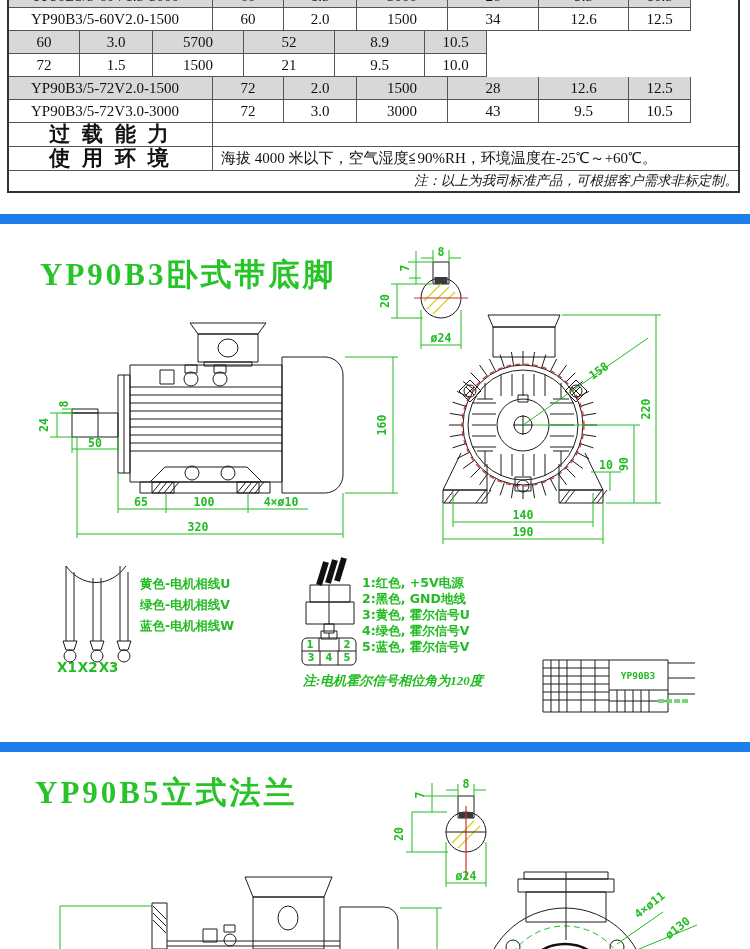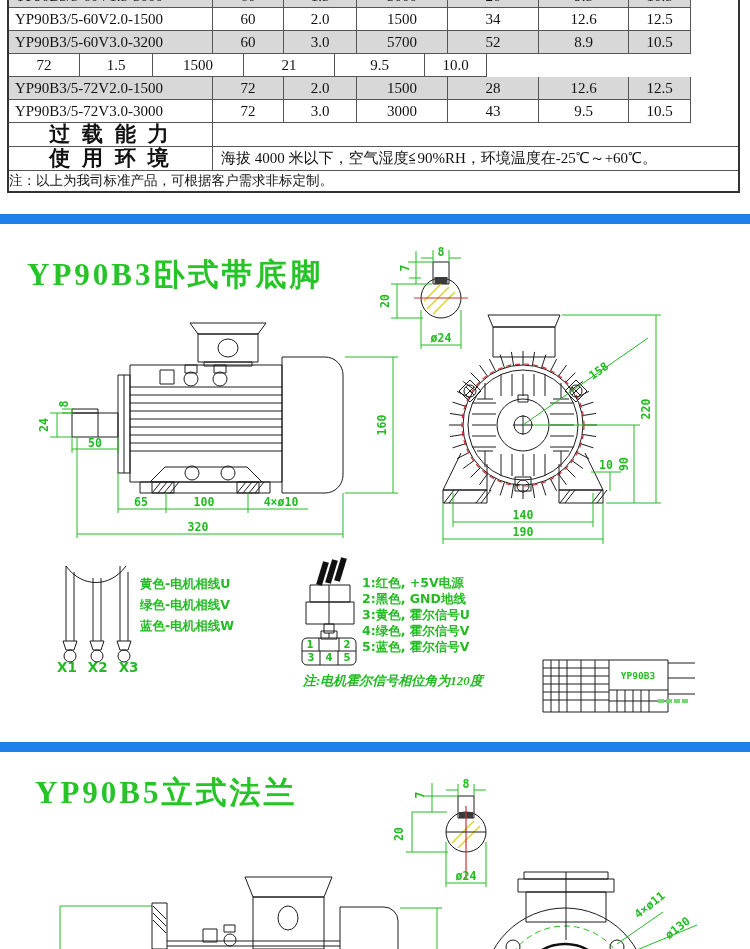--- a/index.html
+++ b/index.html
@@ -4,40 +4,40 @@
 <style>
   html,body{margin:0;padding:0;background:#fff;width:750px;height:949px;overflow:hidden;
     font-family:"Liberation Serif",serif;color:#111;position:relative}
   .abs{position:absolute}
   
   .spec-table{left:7px;top:0;width:733px;border:2px solid #333;border-top:none;box-sizing:border-box;background:#fff}
   .t-row{display:flex;height:23px}
   .t-row.sliver{height:8px}
   .t-c{box-sizing:border-box;border-right:1px solid #555;border-bottom:1px solid #555;
        text-align:center;font-size:15px;line-height:22px;overflow:hidden;white-space:nowrap}
-  .t-c.model{text-align:left;padding-left:6px}
+  .t-c.model{text-align:left;padding-left:22px}
   .w0{width:204px}.w1{width:71px}.w2{width:73px}.w3{width:91px}.w4{width:91px}.w5{width:90px}.w6{width:62px}
   .t-c.empty{flex:1;border-right:none;border-bottom:none;background:#fff}
   .gray .t-c{background:#d8d8d8}
   .gray .t-c.empty{background:#fff}
   .clip span{display:block;margin-top:-15px;line-height:22px;font-size:15px}
   .m-row{display:flex;height:23px;border-bottom:1px solid #555}
   .m-label{box-sizing:border-box;width:204px;border-right:1px solid #555;text-align:center;
            font-weight:bold;font-size:21px;letter-spacing:3px;line-height:22px;font-family:"Liberation Sans",sans-serif}
   .m-value{flex:1;padding-left:8px;font-size:15px;line-height:22px;white-space:nowrap;overflow:hidden}
-  .note-row{height:20px;text-align:left;font-size:13.5px;line-height:20px;}
+  .note-row{height:20px;text-align:right;font-size:13.5px;line-height:20px;font-style:italic}
   
   .bluebar{left:0;width:750px;height:10px;background:#1d80e8}
   
   .sec-title{color:#27c427;font-weight:bold;font-size:31px;letter-spacing:3px;white-space:nowrap;
              font-family:"Liberation Serif",serif}
   .gtxt{color:#22bb22;font-family:"DejaVu Sans",sans-serif;font-size:12.5px;font-weight:bold;white-space:nowrap;line-height:1}
   .gnote{color:#22bb22;font-size:13px;font-weight:bold;font-style:italic;white-space:nowrap;
          font-family:"Liberation Serif",serif}
-  .xlabels{display:flex;gap:11px;color:#22bb22;font-family:"DejaVu Sans",sans-serif;
+  .xlabels{display:flex;gap:1px;color:#22bb22;font-family:"DejaVu Sans",sans-serif;
            font-size:13.5px;font-weight:bold}
   svg{position:absolute;left:0}
   svg line,svg path,svg rect,svg circle,svg ellipse,svg polyline{vector-effect:non-scaling-stroke}
   .blk{stroke:#1c1c1c;stroke-width:1;fill:none}
   .grn{stroke:#22bb22;stroke-width:1;fill:none}
   .red{stroke:#d03030;stroke-width:1.2;fill:none}
   .yel{stroke:#ddd22a;stroke-width:1.5;fill:none}
   .dim{fill:#22bb22;font-family:"DejaVu Sans Mono",monospace;font-size:11.5px;font-weight:bold}
   .pin{fill:#22bb22;font-family:"DejaVu Sans",sans-serif;font-size:10px;font-weight:bold;text-anchor:middle}
   .smudge{fill:#74d874}
@@ -74,21 +74,20 @@
     <div class="t-c model w0">YP90B3/5-60V2.0-1500</div>
     <div class="t-c w1">60</div>
     <div class="t-c w2">2.0</div>
     <div class="t-c w3">1500</div>
     <div class="t-c w4">34</div>
     <div class="t-c w5">12.6</div>
     <div class="t-c w6">12.5</div>
     <div class="t-c empty"></div>
   </div>
   <div class="t-row gray">
-    <div class="t-c model w0">YP90B3/5-60V3.0-3200</div>
     <div class="t-c w1">60</div>
     <div class="t-c w2">3.0</div>
     <div class="t-c w3">5700</div>
     <div class="t-c w4">52</div>
     <div class="t-c w5">8.9</div>
     <div class="t-c w6">10.5</div>
     <div class="t-c empty"></div>
   </div>
   <div class="t-row">
     <div class="t-c w1">72</div>
@@ -125,21 +124,21 @@
   <div class="m-row">
     <div class="m-label">使 用 环 境</div>
     <div class="m-value">海拔 4000 米以下，空气湿度≦90%RH，环境温度在-25℃～+60℃。</div>
   </div>
   <div class="note-row">注：以上为我司标准产品，可根据客户需求非标定制。</div>
 </div>
 
 <div class="abs bluebar" style="top:214px"></div>
 <div class="abs bluebar" style="top:742px"></div>
 
-<div class="abs sec-title" style="left:27px;top:254px">YP90B3卧式带底脚</div>
+<div class="abs sec-title" style="left:40px;top:254px">YP90B3卧式带底脚</div>
 
 <div class="abs gtxt" style="left:140px;top:578px">黄色-电机相线U</div>
 <div class="abs gtxt" style="left:140px;top:599px">绿色-电机相线V</div>
 <div class="abs gtxt" style="left:140px;top:620px">蓝色-电机相线W</div>
 <div class="abs xlabels" style="left:57px;top:659px">
   <span>X1</span>
   <span>X2</span>
   <span>X3</span>
 </div>
 

